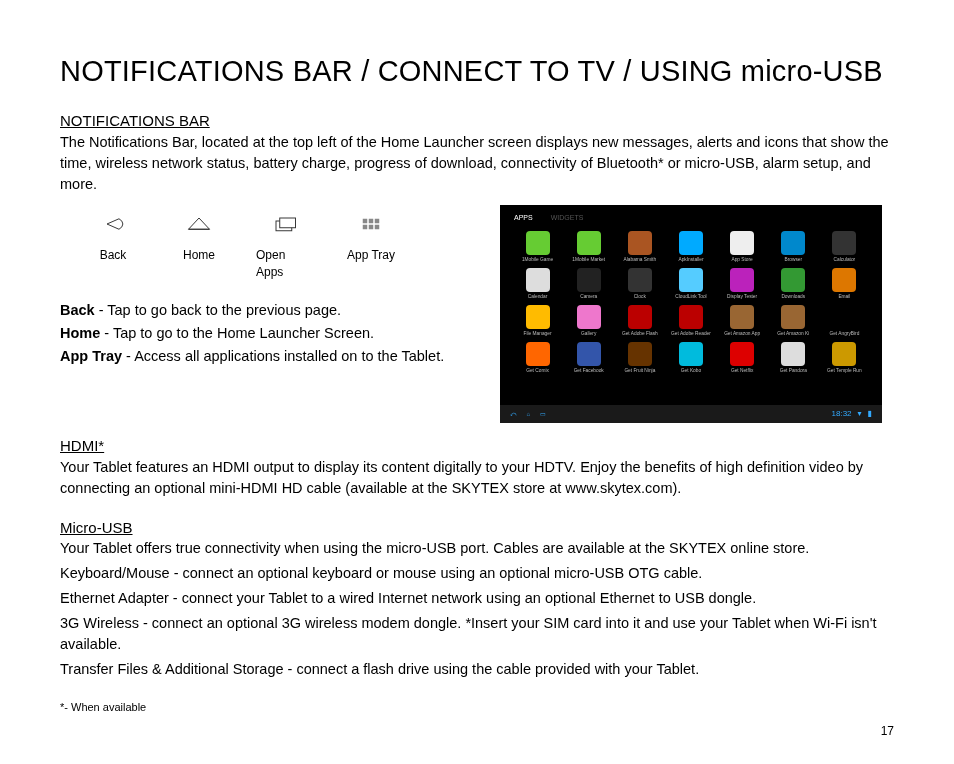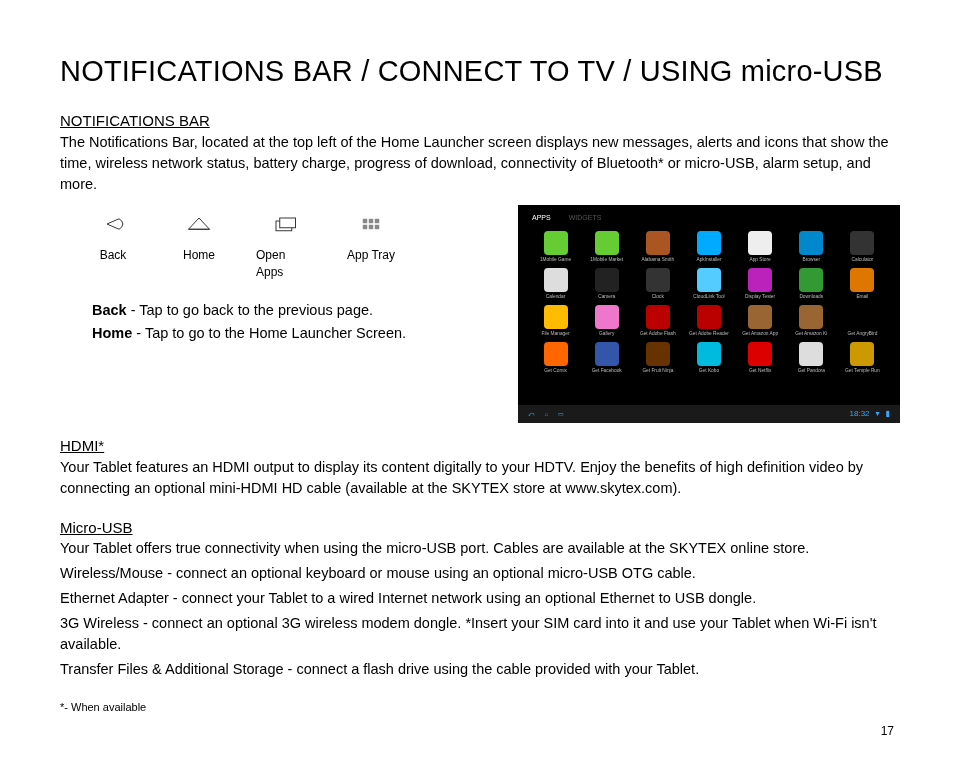--- a/index.html
+++ b/index.html
@@ -19,35 +19,34 @@
     margin-bottom: 18px;
     letter-spacing: 0.2px;
   }
   .section-label {
     text-decoration: underline;
     font-size: 15px;
   }
   .para { margin-bottom: 4px; }
   .two-col {
     display: flex;
-    gap: 18px;
     margin-top: 10px;
     margin-bottom: 12px;
   }
   .left-col { flex: 0 0 440px; }
   .right-col { flex: 1 1 auto; }
   .nav-icons {
     display: flex;
     gap: 28px;
     margin: 8px 0 18px 24px;
   }
   .nav-item { display:flex; flex-direction:column; align-items:center; gap:6px; width:58px; }
   .nav-item svg { width: 30px; height: 22px; }
   .nav-label { font-size: 12px; }
-  .desc-line { margin-bottom: 2px; margin-left: 32px; }
+  .desc-line { margin-bottom: 2px; }
   .desc-line b { font-weight: 700; }
   .tablet-screen {
     width: 382px; height: 218px; background:#000; position:relative; padding:6px 10px 0 10px;
     font-size: 6px; color:#aaa;
   }
   .tabs { display:flex; gap:10px; margin-bottom:6px; }
   .tab { color:#fff; font-size:7px; padding:2px 4px; }
   .tab.dim { color:#555; }
   .app-grid { display:grid; grid-template-columns: repeat(7, 1fr); gap:4px 8px; padding:0 6px; }
   .app-ico { display:flex; flex-direction:column; align-items:center; gap:2px; }
@@ -107,20 +106,21 @@
               <rect x="17" y="14" width="6" height="6" fill="#888"></rect>
               <rect x="25" y="14" width="6" height="6" fill="#888"></rect>
           </svg>
         </span>
         <span class="nav-label">App Tray</span>
       </div>
     </div>
 
     <p class="desc-line"><b>Back</b><span> - Tap to go back to the previous page.</span></p>
     <p class="desc-line"><b>Home</b><span> - Tap to go to the Home Launcher Screen.</span></p>
+    <p class="desc-line"><b>App Tray</b><span> - Access all applications installed on to the Tablet.</span></p>
   </div>
 
   <div class="right-col">
     <div class="tablet-screen">
       <div class="tabs">
         <span class="tab">APPS</span>
         <span class="tab dim">WIDGETS</span>
       </div>
       <div class="app-grid" id="app-grid">
           <div class="app-ico">
@@ -252,19 +252,19 @@
   </div>
 </div>
 
 <div class="section-label">HDMI*</div>
 <div class="para">Your Tablet features an HDMI output to display its content digitally to your HDTV. Enjoy the benefits of high definition video by connecting an optional mini-HDMI HD cable (available at the SKYTEX store at www.skytex.com).</div>
 
 <div class="spacer"></div>
 
 <div class="section-label">Micro-USB</div>
 <div class="para">Your Tablet offers true connectivity when using the micro-USB port. Cables are available at the SKYTEX online store.</div>
-<div class="para">Wireless/Mouse - connect an optional keyboard or mouse using an optional micro-USB OTG cable.</div>
+<div class="para">Keyboard/Mouse - connect an optional keyboard or mouse using an optional micro-USB OTG cable.</div>
 <div class="para">Ethernet Adapter - connect your Tablet to a wired Internet network using an optional Ethernet to USB dongle.</div>
 <div class="para">3G Wireless - connect an optional 3G wireless modem dongle. *Insert your SIM card into it and use your Tablet when Wi-Fi isn't available.</div>
 <div class="para">Transfer Files &amp; Additional Storage - connect a flash drive using the cable provided with your Tablet.</div>
 
 <div class="footnote">*- When available</div>
 <div class="pagenum">17</div>
 
 </body></html>

